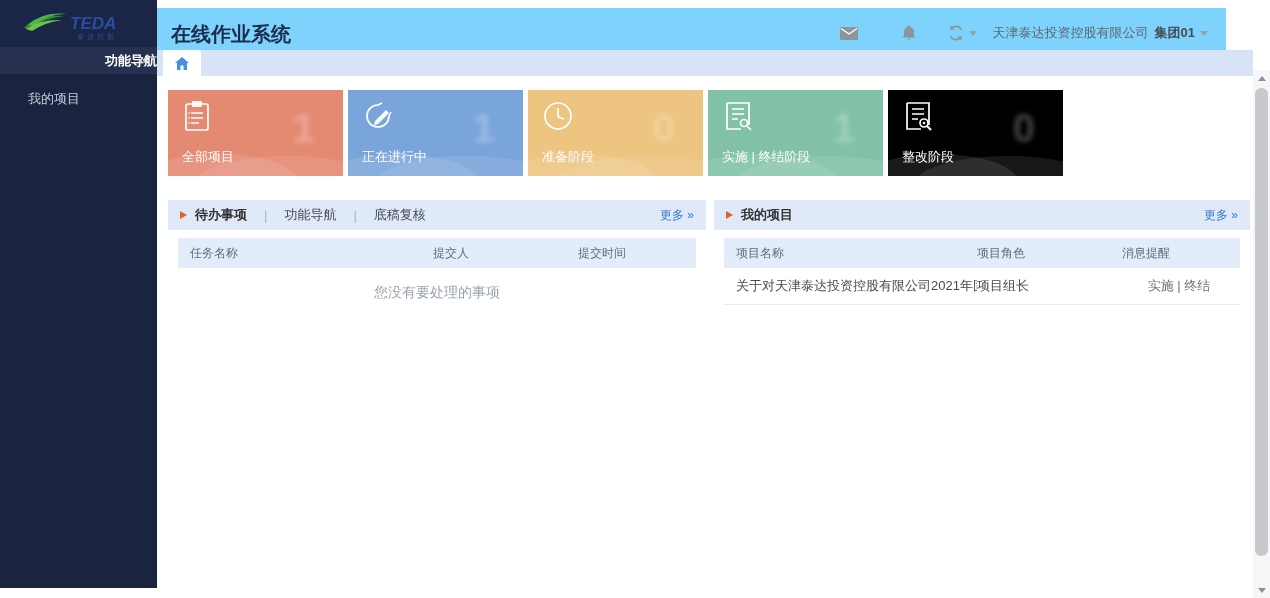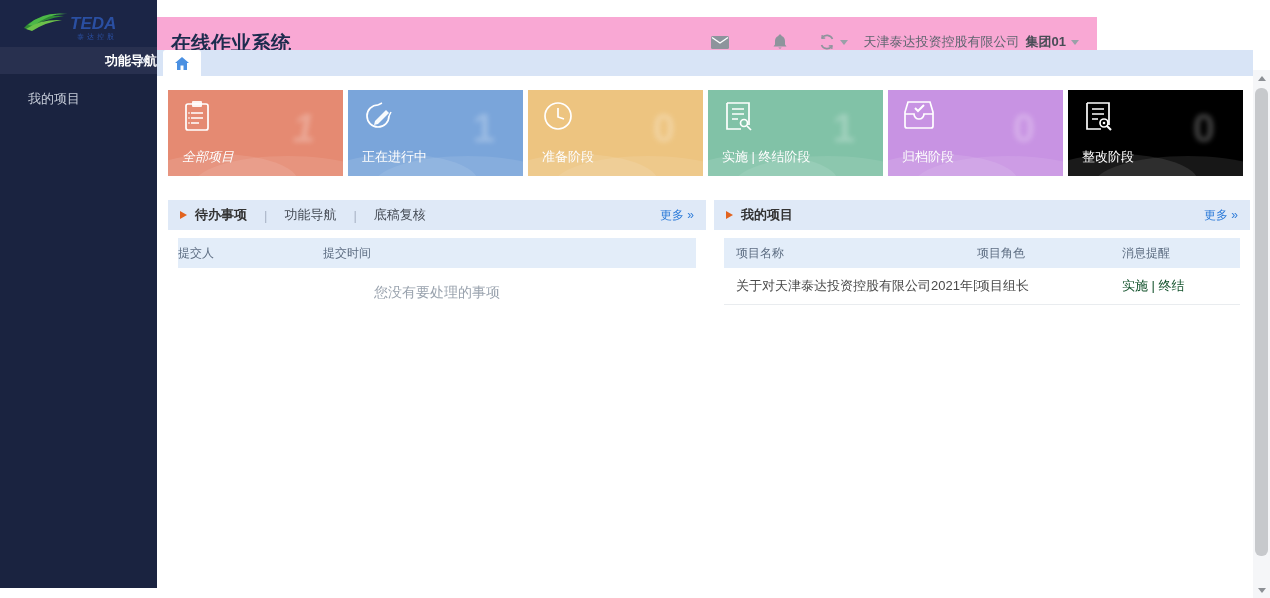--- a/index.html
+++ b/index.html
@@ -7,21 +7,21 @@
   body { position:relative; font-family:"Liberation Sans","DejaVu Sans",sans-serif; background:#fff; overflow:hidden; }
 
   
   .sidebar { position:absolute; left:0; top:0; width:157px; height:588px; background:#1a2340; }
   .logo-block { height:47px; background:#1b2546; display:flex; align-items:center; justify-content:center; }
   .side-header { position:relative; height:27px; background:#28304f; display:flex; align-items:center; justify-content:flex-end; color:#fff; font-size:13px; font-weight:bold; }
   .collapse { position:absolute; right:10px; top:4px; color:#cfd6e4; font-size:14px; cursor:pointer; }
   .side-item { color:#c6ccd8; font-size:13px; padding:16px 0 0 28px; cursor:pointer; }
 
   
-  .topbar { position:absolute; left:157px; top:17px; width:940px; height:50px; background:#f9a8d4; }
+  .topbar { position:absolute; left:157px; top:8px; width:1069px; height:50px; background:#7dd3fc; }
   .page-title { position:absolute; left:14px; top:13px; font-size:20px; font-weight:bold; color:#1d2c4e; }
   .topbar-right { position:absolute; right:18px; top:0; height:50px; display:flex; align-items:center; }
   .tb-icon { display:flex; align-items:center; cursor:pointer; }
   .caret { width:0; height:0; border-left:4px solid transparent; border-right:4px solid transparent; border-top:5px solid #9aa0a8; margin-left:5px; }
   .company { font-size:13px; color:#5f6570; margin-left:16px; cursor:pointer; display:flex; align-items:center; }
   .company b { color:#474c55; font-weight:bold; margin-left:6px; }
 
   
   .tabstrip { position:absolute; left:157px; top:50px; width:1096px; height:26px; background:#d8e4f6; }
   .tab-home { position:absolute; left:6px; top:0; width:38px; height:26px; background:#fff; border-radius:3px 3px 0 0; display:flex; align-items:center; justify-content:center; cursor:pointer; }
@@ -46,21 +46,21 @@
   .panel-tab { color:#454b55; cursor:pointer; }
   .more-link { margin-left:auto; color:#2e7cd9; font-size:12px; cursor:pointer; }
   .thead { margin:8px 10px 0; background:#e3edf9; height:30px; display:flex; align-items:center; font-size:12px; color:#5d6d82; }
   .th1 { flex:1; padding-left:12px; }
   .th2 { width:145px; }
   .th3 { width:118px; }
   .empty-state { text-align:center; color:#9aa3ae; font-size:14px; margin-top:16px; }
   .prow { margin:0 10px; height:37px; display:flex; align-items:center; font-size:13px; color:#4a4a4a; border-bottom:1px solid #e9ecef; cursor:pointer; }
   .cell1 { flex:1; padding-left:12px; white-space:nowrap; overflow:hidden; }
   .cell2 { width:145px; }
-  .cell3 { width:118px; text-align:left; padding-right:4px; color:#14532d; }
+  .cell3 { width:118px; text-align:center; padding-right:4px; color:#737373; }
 
   
   .vscroll { position:absolute; right:0; top:70px; width:17px; height:528px; background:#f5f6f8; }
   .scroll-arrow { position:absolute; left:0; width:17px; height:16px; display:flex; align-items:center; justify-content:center; }
   .arr-up { top:0; } .arr-down { bottom:0; }
   .tri-up { width:0;height:0;border-left:4px solid transparent;border-right:4px solid transparent;border-bottom:5px solid #8d9095; }
   .tri-down { width:0;height:0;border-left:4px solid transparent;border-right:4px solid transparent;border-top:5px solid #8d9095; }
   .scroll-thumb { position:absolute; left:2px; top:18px; width:13px; height:468px; background:#c7c9cc; border-radius:6px; cursor:grab; }
 </style>
 </head>
@@ -118,21 +118,21 @@
 <div class="tabstrip">
   <div class="tab-home">
     <svg width="14" height="13" viewBox="0 0 14 13">
         <path d="M7 0 L14 6 L12 6 L12 13 L8.5 13 L8.5 8.5 L5.5 8.5 L5.5 13 L2 13 L2 6 L0 6 Z" fill="#4a90e2"></path>
       </svg>
   </div>
 </div>
 
 <div class="cards">
 
-  <div class="card" style="background: rgb(229, 138, 114); font-style: italic;">
+  <div class="card" style="background: rgb(229, 138, 114);">
     <span class="cicon">
       <svg width="30" height="32" viewBox="0 0 30 32" fill="none" stroke="#fff" stroke-width="1.7">
           <rect x="4" y="4" width="22" height="26" rx="2"></rect>
           <rect x="10" y="1" width="10" height="6" rx="1" fill="#fff" stroke="none" opacity=".9"></rect>
           <path d="M9 13 h12 M9 18 h12 M9 23 h8"></path>
           <path d="M6.5 13 h1 M6.5 18 h1 M6.5 23 h1" stroke-width="2"></path>
         </svg>
     </span>
     <span class="ccount">1</span>
     <span class="clabel">全部项目</span>
@@ -168,31 +168,20 @@
           <path d="M5 3 v26 h14"></path>
           <path d="M10 9 h12 M10 14 h12 M10 19 h6"></path>
           <circle cx="22" cy="23" r="3.5"></circle>
           <path d="M25 26 l4 4"></path>
         </svg>
     </span>
     <span class="ccount">1</span>
     <span class="clabel">实施 | 终结阶段</span>
   </div>
 
-  <div class="card" style="background: rgb(200, 147, 227);">
-    <span class="cicon">
-      <svg width="34" height="30" viewBox="0 0 34 30" fill="none" stroke="#fff" stroke-width="1.7">
-          <path d="M6 2 h22 l3 10 v14 a2 2 0 0 1 -2 2 h-24 a2 2 0 0 1 -2 -2 v-14 Z"></path>
-          <path d="M3 14 h9 a5 5 0 0 0 10 0 h9"></path>
-          <path d="M13 8 l3 3 l6 -6" stroke-width="2"></path>
-        </svg>
-    </span>
-    <span class="ccount">0</span>
-    <span class="clabel">归档阶段</span>
-  </div>
 
   <div class="card" style="background: #000000;">
     <span class="cicon">
       <svg width="32" height="32" viewBox="0 0 32 32" fill="none" stroke="#fff" stroke-width="1.7">
           <path d="M5 3 h22 v22"></path>
           <path d="M5 3 v26 h14"></path>
           <path d="M10 9 h12 M10 14 h12 M10 19 h6"></path>
           <circle cx="22" cy="23" r="4"></circle>
           <circle cx="22" cy="23" r="1.3" fill="#fff" stroke="none"></circle>
           <path d="M25 26 l4 4" stroke-width="2.2"></path>
@@ -208,20 +197,21 @@
   <div class="panel-header">
     <span class="bullet"></span>
     <span class="panel-title">待办事项</span>
     <span class="tab-sep">|</span>
     <span class="panel-tab">功能导航</span>
     <span class="tab-sep">|</span>
     <span class="panel-tab">底稿复核</span>
     <span class="more-link">更多 »</span>
   </div>
   <div class="thead">
+    <span class="th1">任务名称</span>
     <span class="th2">提交人</span>
     <span class="th3">提交时间</span>
   </div>
   <div class="empty-state">您没有要处理的事项</div>
 </div>
 
 <div class="panel right">
   <div class="panel-header">
     <span class="bullet"></span>
     <span class="panel-title">我的项目</span>

